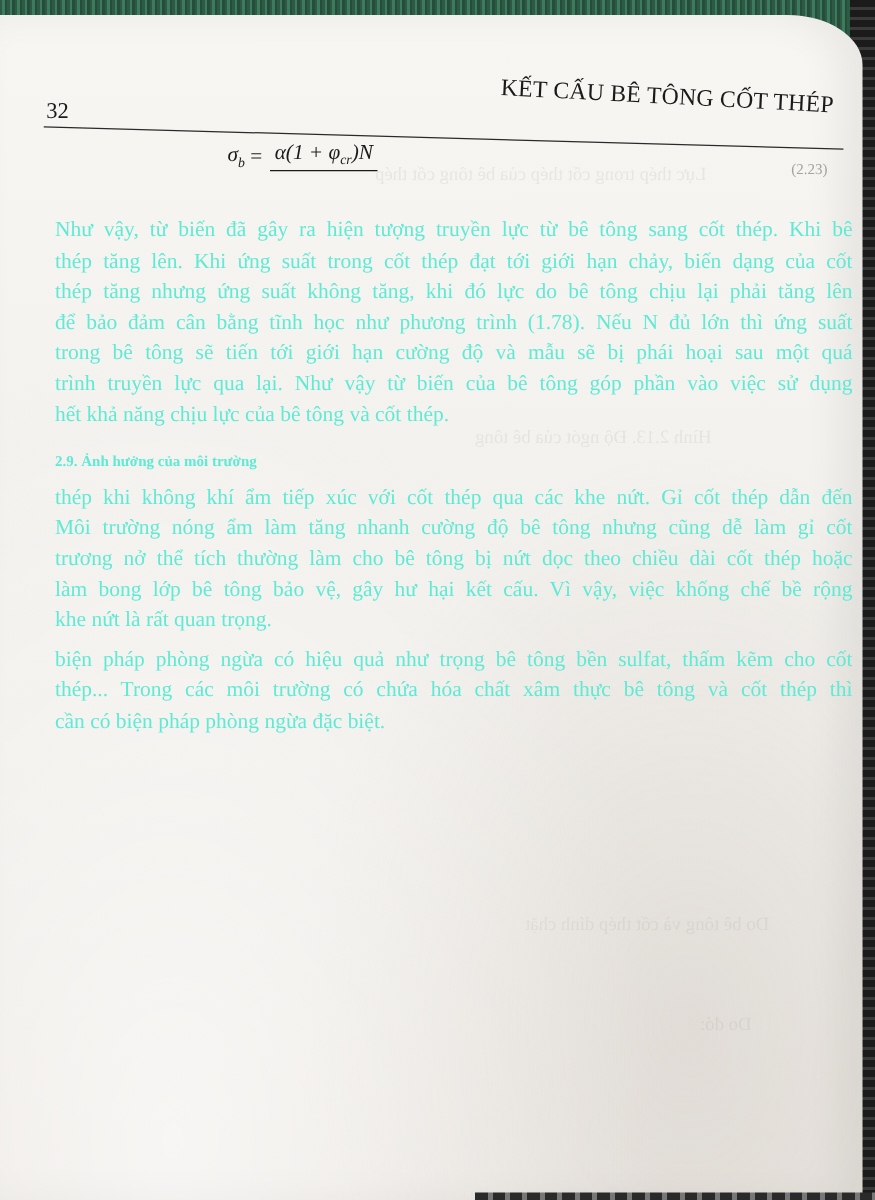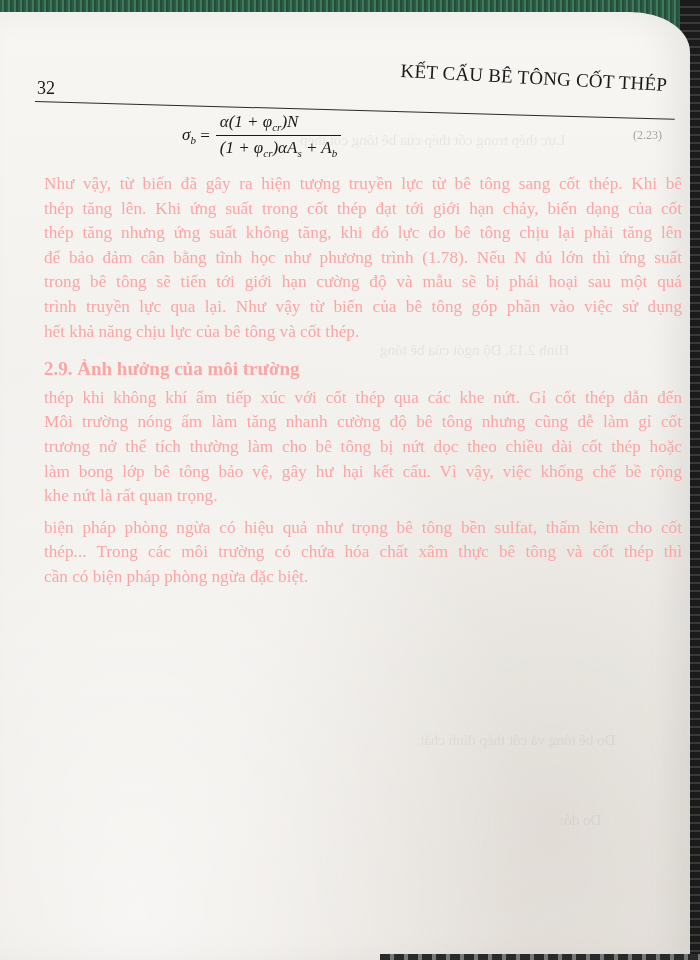--- a/index.html
+++ b/index.html
@@ -121,39 +121,39 @@
       font-size: 12px;
       color: #a3a3a3;
     }
     .body-text {
       position: absolute;
       left: 44px;
       top: 172px;
       width: 638px;
       font-size: 17.2px;
       line-height: 24.6px;
-      color: #fca5a5;
+      color: #5eead4;
       text-align: justify;
     }
     .body-text p {
       margin: 0;
       text-indent: 0;
     }
     .line {
       display: block;
       text-align: justify;
       text-align-last: justify;
       white-space: nowrap;
     }
     .line.last {
       text-align-last: left;
     }
     .section-heading {
       font-weight: bold;
-      font-size: 19px;
+      font-size: 12px;
       margin: 13px 0 4px 0;
     }
     .para-gap { height: 7px; }
     .ghost {
       position: absolute;
       color: rgba(60,60,60,0.08);
       font-size: 15px;
       transform: scaleX(-1);
       white-space: nowrap;
       pointer-events: none;
@@ -177,21 +177,20 @@
     <span class="running-title">KẾT CẤU BÊ TÔNG CỐT THÉP</span>
     <div class="header-rule"></div>
   </div>
 </div>
 
 <div class="formula">
   <span><i>σ</i><sub>b</sub></span>
   <span>&nbsp;=</span>
   <span class="frac">
     <span class="num"><i>α(1 + φ</i><sub>cr</sub><i>)N</i></span>
-    <span class="den"><i>(1 + φ</i><sub>cr</sub><i>)αA</i><sub>s</sub><i> + A</i><sub>b</sub></span>
   </span>
 </div>
 <span class="eq-number">(2.23)</span>
 
 <div class="body-text">
   <p>
     <span class="line">Như vậy, từ biến đã gây ra hiện tượng truyền lực từ bê tông sang cốt thép. Khi bê</span>
     <span class="line">thép tăng lên. Khi ứng suất trong cốt thép đạt tới giới hạn chảy, biến dạng của cốt</span>
     <span class="line">thép tăng nhưng ứng suất không tăng, khi đó lực do bê tông chịu lại phải tăng lên</span>
     <span class="line">để bảo đảm cân bằng tĩnh học như phương trình (1.78). Nếu N đủ lớn thì ứng suất</span>

